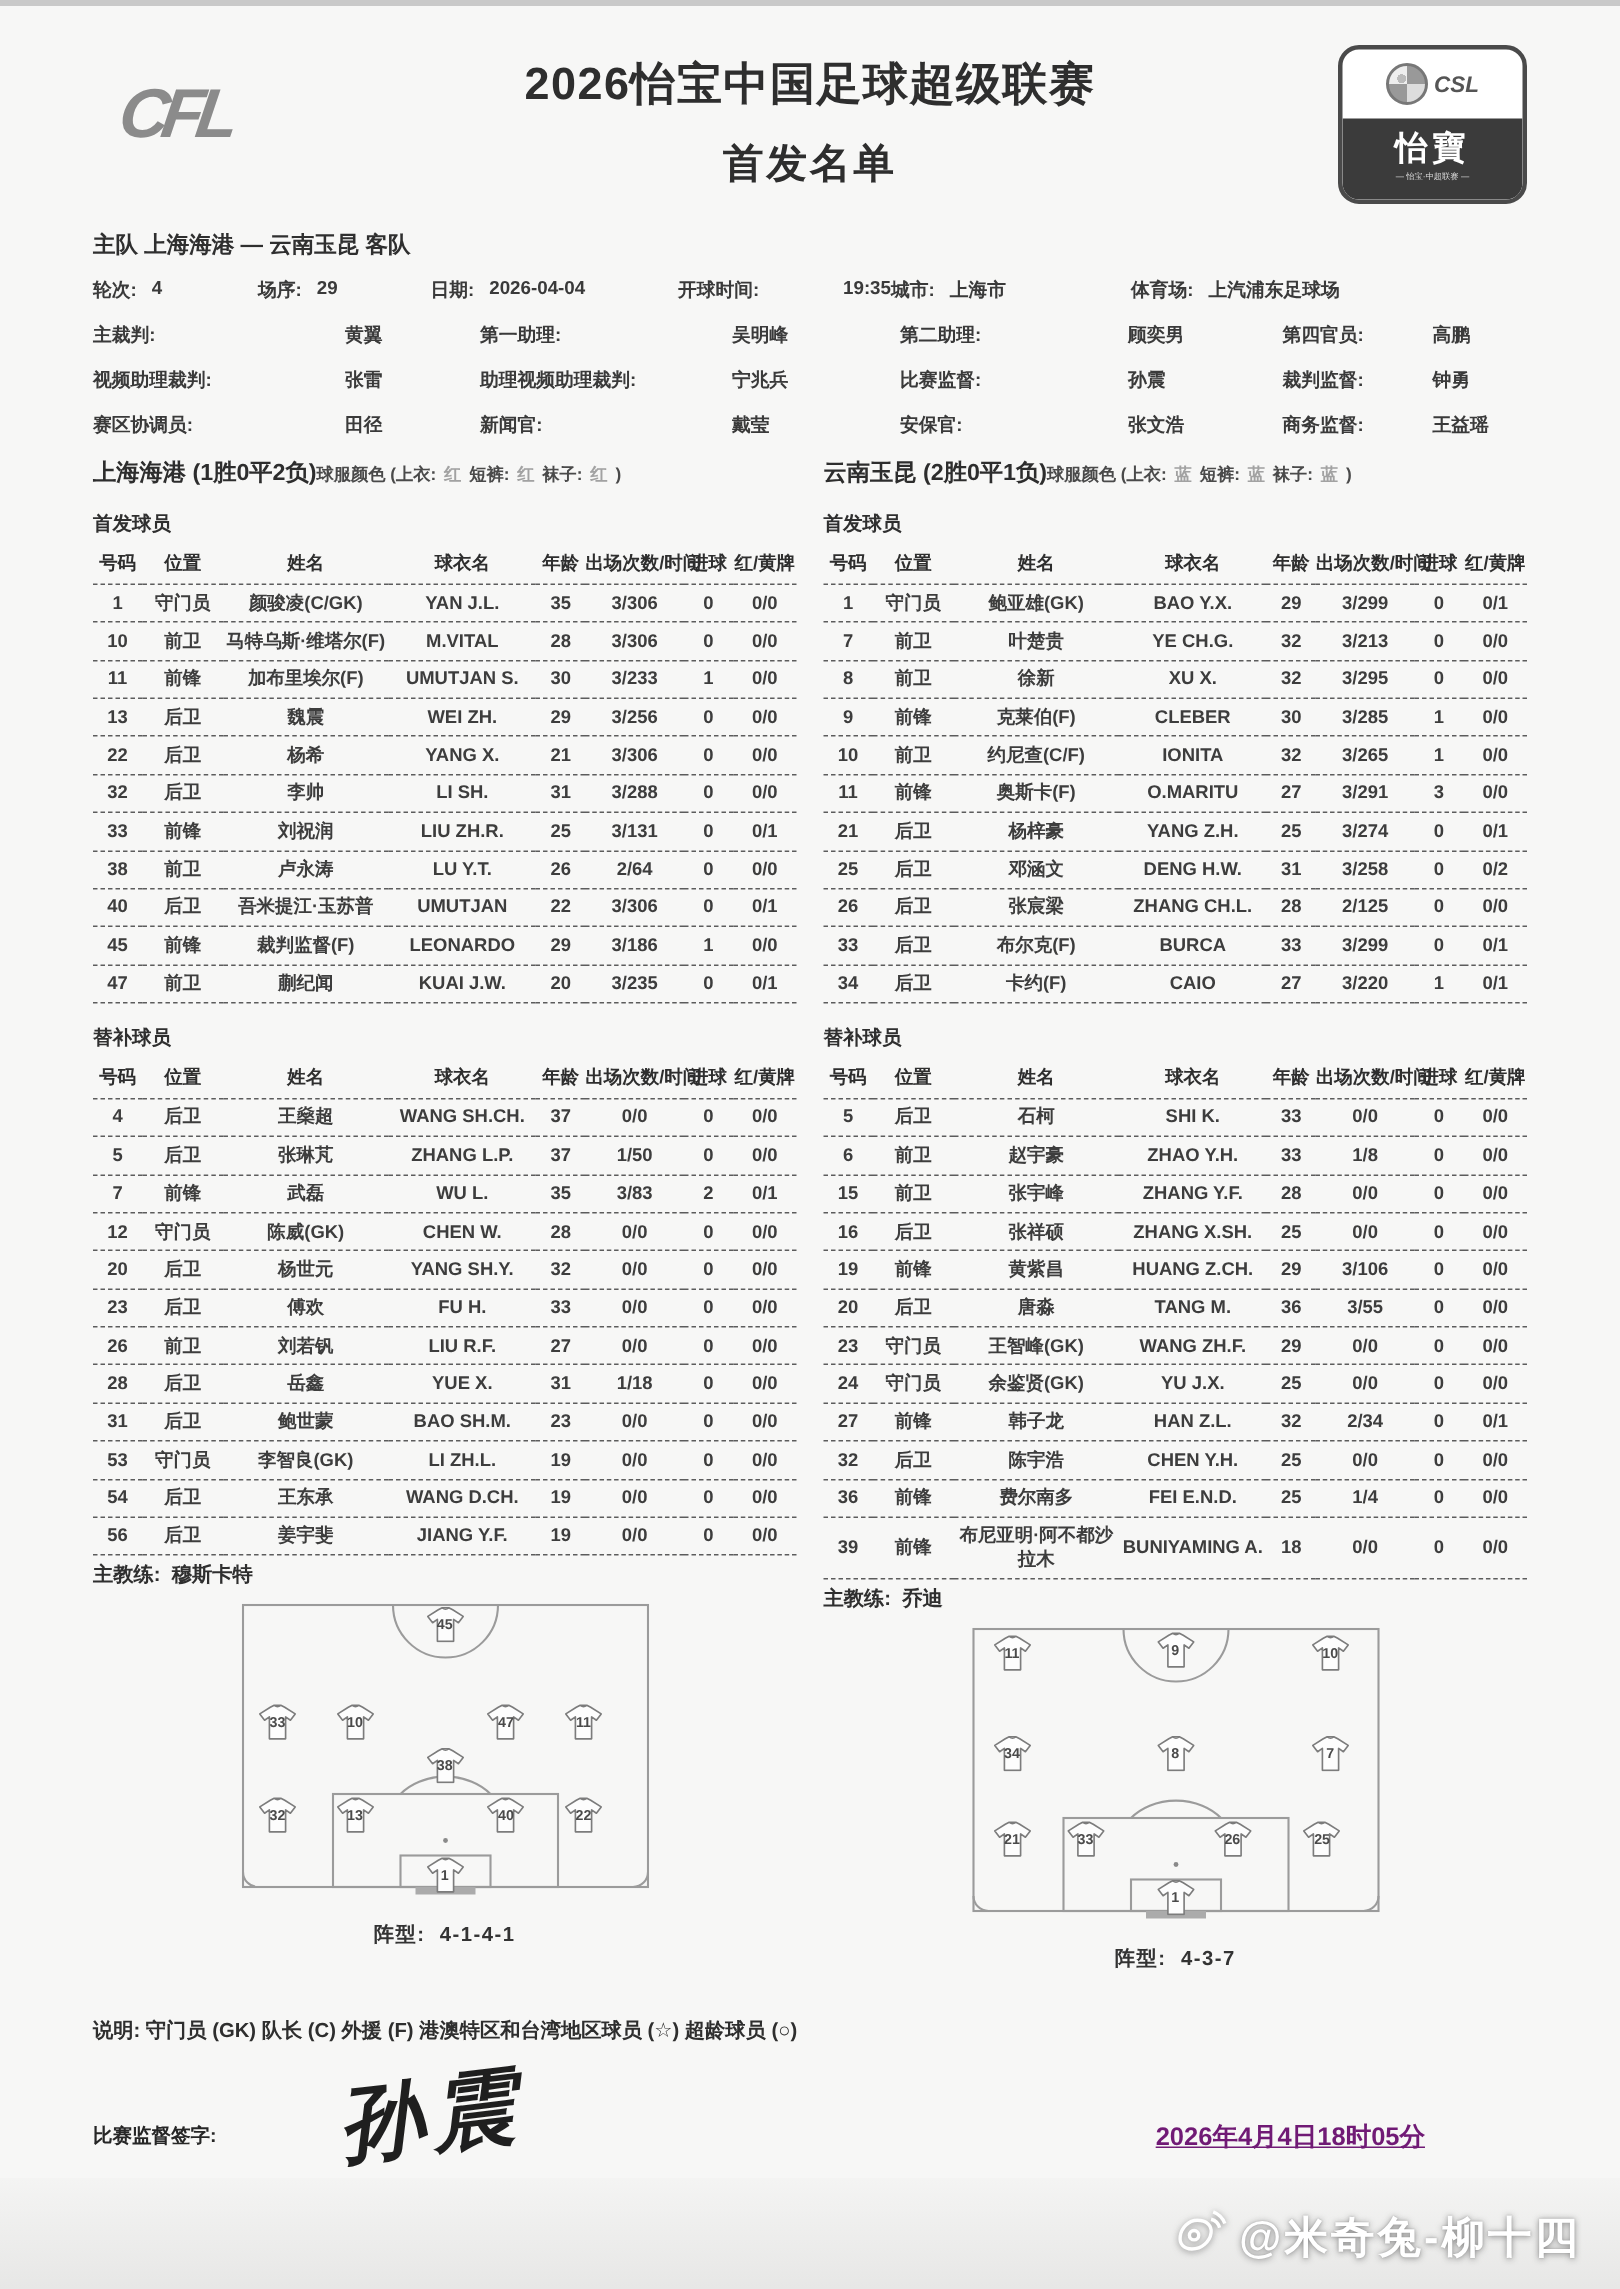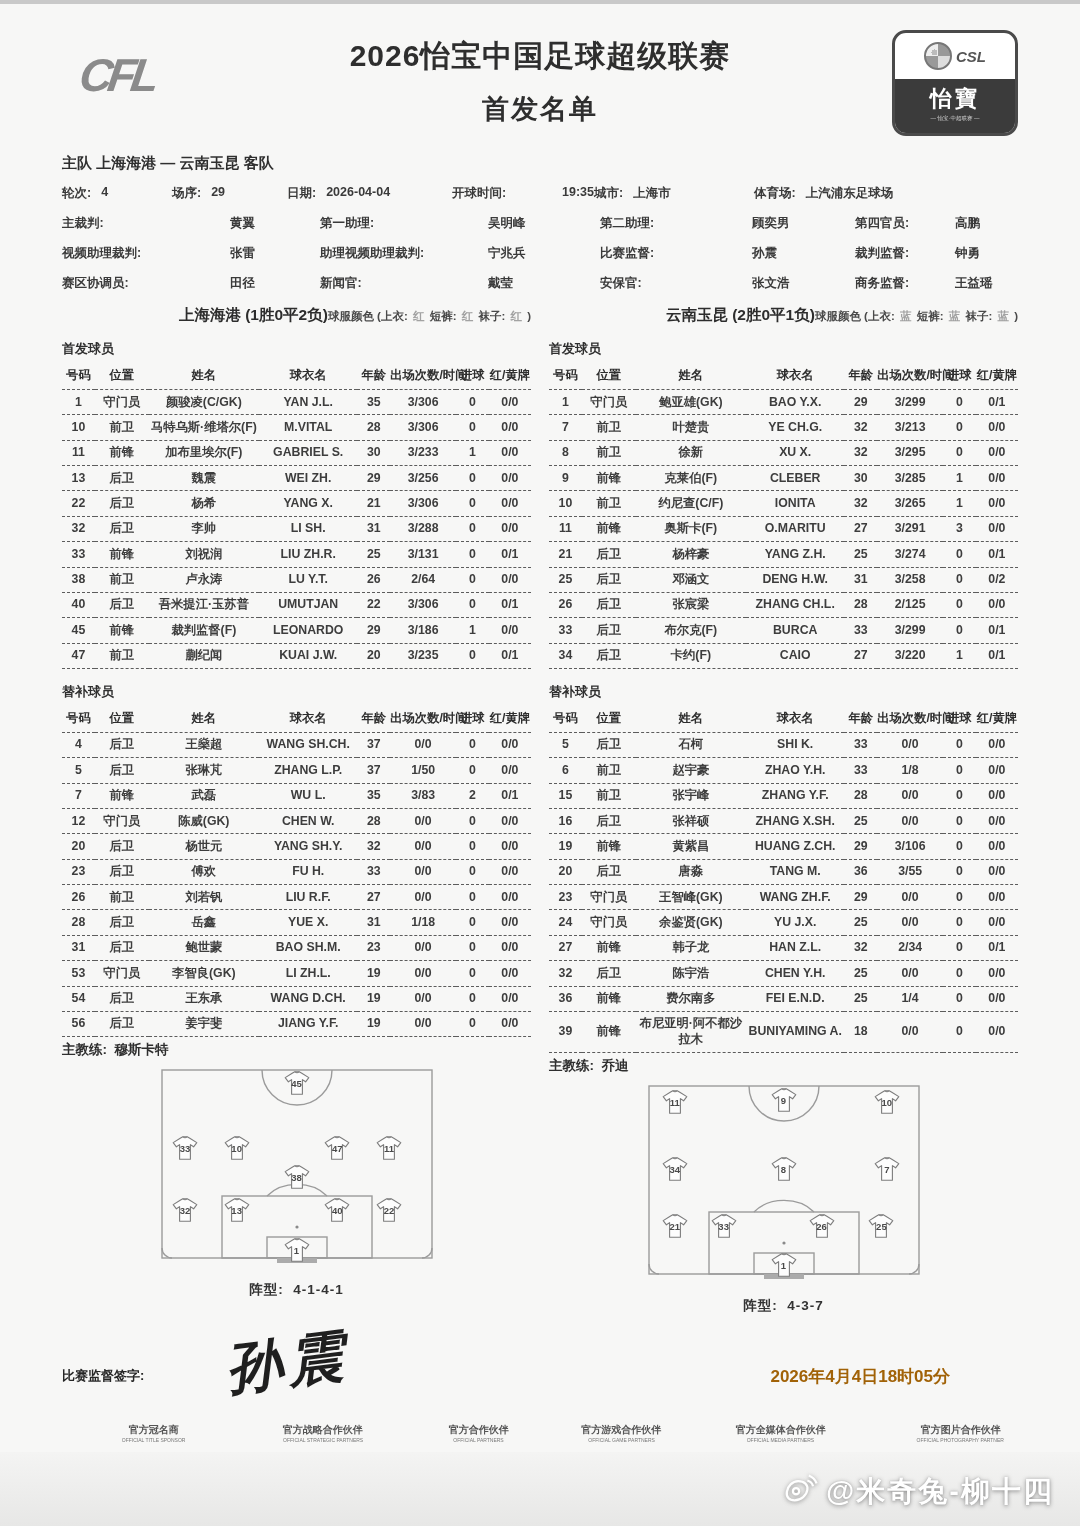--- a/index.html
+++ b/index.html
@@ -48,21 +48,21 @@
   .irb .pair:nth-child(1){width:258px;} .irb .pair:nth-child(2){width:280px;}
   .irb .pair:nth-child(3){width:255px;} .irb .pair:nth-child(4){width:auto;}
   .irb .pair:nth-child(1) .lbl{width:168px;margin-right:0;}
   .irb .pair:nth-child(2) .lbl{width:168px;margin-right:0;}
   .irb .pair:nth-child(3) .lbl{width:152px;margin-right:0;}
   .irb .pair:nth-child(4) .lbl{width:100px;margin-right:0;}
 
   
   .cols{display:flex;gap:18px;margin-top:4px;}
   .teamcol{flex:1;min-width:0;}
-  .team-head{display:flex;justify-content:flex-end;align-items:baseline;}
+  .team-head{display:flex;justify-content:flex-start;align-items:baseline;}
   .team-name{font-size:15.5px;font-weight:700;color:#2d2d2d;white-space:nowrap;}
   .kit{font-size:11.5px;font-weight:700;color:#4a4a4a;white-space:nowrap;}
   .kit .kv{color:#a2a2a2;padding:0 2px;}
   .sec-label{font-size:13px;font-weight:700;color:#2f2f2f;margin:14px 0 4px;}
   table.roster{width:100%;border-collapse:collapse;table-layout:fixed;}
   .roster th{font-size:12.3px;font-weight:700;color:#2e2e2e;padding:5px 0;border-bottom:1.5px dashed #5c5c5c;white-space:nowrap;}
   .roster td{font-size:12.3px;font-weight:600;color:#3d3d3d;text-align:center;padding:4.5px 1px;border-bottom:1.5px dashed #5c5c5c;line-height:1.25;word-break:break-word;}
   .c-no{width:7%;} .c-pos{width:11.5%;} .c-name{width:23.5%;} .c-jersey{width:21%;}
   .c-age{width:7%;} .c-apps{width:14%;} .c-goals{width:7%;} .c-cards{width:9%;}
   .starters-wrap{min-height:296px;}
@@ -77,21 +77,21 @@
   .jersey .jsvg{position:absolute;inset:0;width:26px;height:24px;}
   .jersey .jnum{position:absolute;left:0;right:0;top:7px;text-align:center;font-size:9.5px;font-weight:700;color:#4a4a4a;}
   .formation-line{text-align:center;font-size:13.5px;font-weight:700;color:#333;margin-top:16px;letter-spacing:1px;}
 
   
   .legend{font-size:13.5px;font-weight:700;color:#2e2e2e;margin-top:30px;}
   .sign-row{position:relative;height:88px;margin-top:14px;}
   .sign-label{position:absolute;left:0;top:38px;font-size:13px;font-weight:700;color:#262626;}
   .signature{position:absolute;left:168px;top:-4px;font-size:56px;font-weight:700;color:#1f1f1f;
     font-family:"Liberation Serif","DejaVu Serif",serif;transform:rotate(-7deg) skewX(-14deg);letter-spacing:6px;}
-  .sign-date{position:absolute;right:68px;top:36px;font-size:17px;font-weight:700;color:#a16207;}
+  .sign-date{position:absolute;right:68px;top:36px;font-size:17px;font-weight:700;color:#701a75;text-decoration:underline;}
   .partner-cats{display:flex;justify-content:space-between;margin:6px -30px 0 28px;}
   .pcat{text-align:center;white-space:nowrap;}
   .pcat .zh{font-size:10px;font-weight:700;color:#555;}
   .pcat .en{font-size:10px;color:#777;transform:scale(0.5);transform-origin:center top;}
   .sponsors{display:flex;align-items:center;gap:20px;margin-top:30px;padding-left:8px;color:#4c4c4c;}
   .cestbon{width:92px;height:56px;background:#4e4e4e;border-radius:10px 10px 14px 40% ;
     transform:skewX(-4deg);display:flex;align-items:center;justify-content:center;position:relative;}
   .cestbon .reg{position:absolute;right:-8px;top:-4px;font-size:9px;color:#666;}
   .bottom-band{position:absolute;left:0;right:0;bottom:0;height:74px;
     background:linear-gradient(#f4f4f3,#e7e7e6);}
@@ -255,21 +255,21 @@
                 <td class="c-jersey">M.VITAL</td>
                 <td class="c-age">28</td>
                 <td class="c-apps">3/306</td>
                 <td class="c-goals">0</td>
                 <td class="c-cards">0/0</td>
               </tr>
               <tr>
                 <td class="c-no">11</td>
                 <td class="c-pos">前锋</td>
                 <td class="c-name">加布里埃尔(F)</td>
-                <td class="c-jersey">GABRIEL S.</td>
+                <td class="c-jersey">UMUTJAN S.</td>
                 <td class="c-age">30</td>
                 <td class="c-apps">3/233</td>
                 <td class="c-goals">1</td>
                 <td class="c-cards">0/0</td>
               </tr>
               <tr>
                 <td class="c-no">13</td>
                 <td class="c-pos">后卫</td>
                 <td class="c-name">魏震</td>
                 <td class="c-jersey">WEI ZH.</td>
@@ -973,20 +973,21 @@
             </div>
           </div>
         <div class="formation-line">
           <span>阵型:</span>&nbsp;
           <span>4-3-7</span>
         </div>
       </div>
     </div>
   </div>
 
+  <div class="legend">说明: 守门员 (GK) 队长 (C) 外援 (F) 港澳特区和台湾地区球员 (☆) 超龄球员 (○)</div>
 
   <div class="sign-row">
     <span class="sign-label">比赛监督签字:</span>
     <span class="signature">孙震</span>
     <span class="sign-date">2026年4月4日18时05分</span>
   </div>
 
   <div class="partner-cats">
       <div class="pcat">
         <div class="zh">官方冠名商</div>

